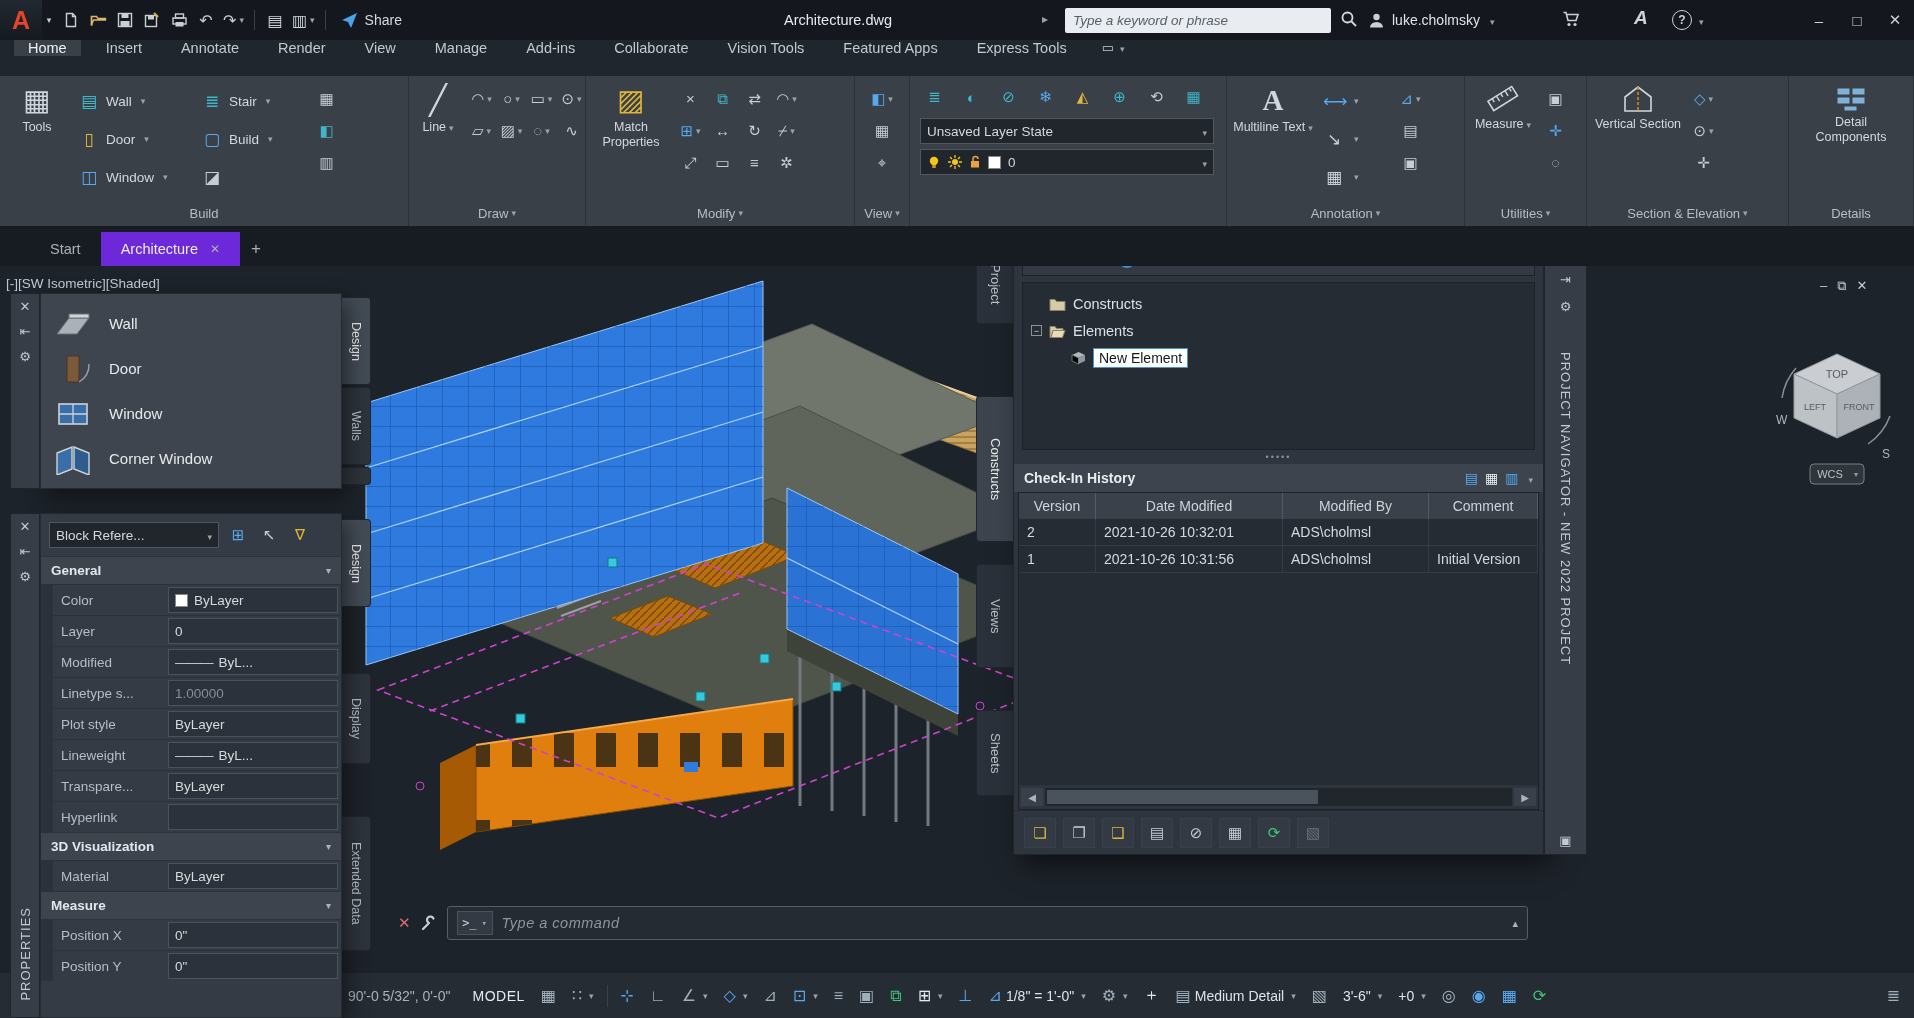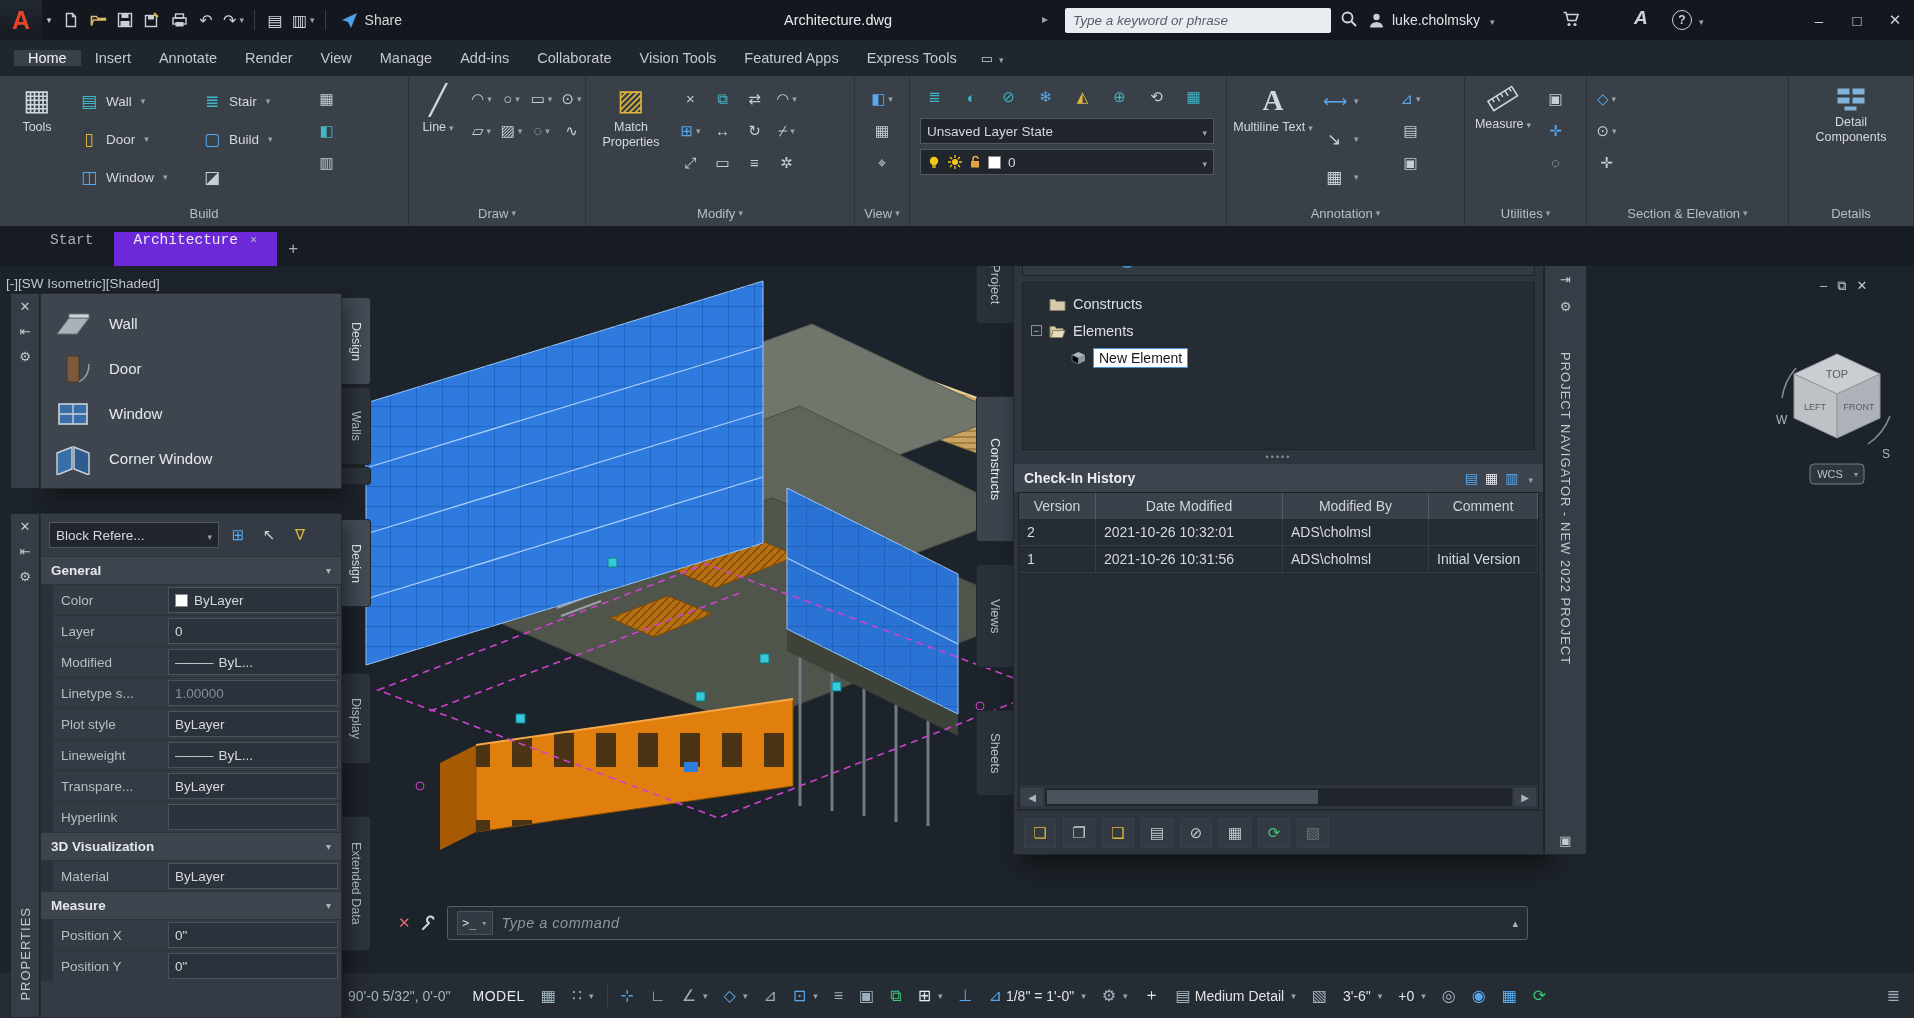--- a/index.html
+++ b/index.html
@@ -22,21 +22,21 @@
 .tb-search input::placeholder{color:#555e67;font-style:italic;}
 .tb-mag{position:absolute;left:1340px;top:10px;}
 .tb-user{position:absolute;left:1368px;top:0;height:40px;display:flex;align-items:center;gap:7px;font-size:14px;color:#dfe3e7;}
 .tb-cart{position:absolute;left:1562px;top:10px;}
 .tb-alogo{position:absolute;left:1634px;top:7px;font-size:19px;font-weight:bold;font-style:italic;color:#cdd3d9;}
 .tb-help{position:absolute;left:1672px;top:0;height:40px;display:flex;align-items:center;gap:4px;}
 .helpq{width:20px;height:20px;border:1.7px solid #cdd3d9;border-radius:50%;display:flex;align-items:center;justify-content:center;font-size:12px;color:#cdd3d9;font-weight:bold;}
 .winbtns{position:absolute;right:0;top:0;height:40px;display:flex;}
 .winbtn{width:38px;height:40px;display:flex;align-items:center;justify-content:center;color:#cdd3d9;font-size:15px;}
 
-.ribbontabs{position:absolute;top:40px;left:0;right:0;height:36px;background:#20262d;display:flex;align-items:center;padding-left:14px;z-index:59;}
+.ribbontabs{position:absolute;top:40px;left:0;right:0;height:36px;background:#20262d;display:flex;align-items:flex-start;padding-left:14px;z-index:59;gap:11px;}
 .rtab{display:flex;align-items:center;padding:0 14px;font-size:14.5px;color:#c3c9cf;}
 .rtab.active{background:#3a4047;color:#eef1f4;}
 .ribopts{display:flex;align-items:center;gap:3px;margin-left:10px;color:#c3c9cf;font-size:13px;}
 
 .ribbon{position:absolute;top:76px;left:0;right:0;height:150px;background:#3a4047;display:flex;z-index:58;}
 .panel{height:100%;display:flex;flex-direction:column;border-right:1px solid #2b3138;flex-shrink:0;}
 .pbody{flex:1;display:flex;align-items:stretch;padding:3px 5px 0 5px;gap:5px;overflow:hidden;}
 .plabel{height:26px;display:flex;align-items:center;justify-content:center;font-size:13px;color:#b7bdc4;}
 .bigbtn{display:flex;flex-direction:column;align-items:center;justify-content:flex-start;padding-top:5px;gap:3px;color:#d3d8dd;flex-shrink:0;}
 .bglyph{font-size:29px;line-height:33px;color:#cfd6dd;}
@@ -47,21 +47,21 @@
 .minis{display:grid;gap:2px;align-content:start;padding-top:5px;}
 .mini{width:29px;height:29px;display:flex;align-items:center;justify-content:center;color:#c6cdd4;font-size:15px;}
 .mcol{display:flex;flex-direction:column;gap:3px;padding-top:5px;}
 .combo{height:26px;background:#21262d;border:1px solid #50575f;display:flex;align-items:center;padding:0 6px;font-size:13.5px;color:#d3d8dd;white-space:nowrap;}
 .combo .grow,.grow{flex:1;}
 .teal{color:#3fb6c9;}
 .yellow{color:#e0b63a;}
 .blue{color:#56a8ef;}
 
 .filetabs{position:absolute;top:226px;left:0;right:0;height:40px;background:#171c22;display:flex;align-items:flex-end;padding-left:30px;z-index:57;}
-.ftab{height:34px;display:flex;align-items:flex-start;gap:12px;padding:0 20px;font-size:14.5px;color:#a7b0b8;font-family:Liberation Mono, monospace;}
+.ftab{height:34px;display:flex;align-items:center;gap:12px;padding:0 20px;font-size:14.5px;color:#a7b0b8;}
 .ftab.active{background:#6d28d9;color:#e9edf0;}
 .fx{font-size:12px;color:#aab3bb;}
 .fplus{width:32px;height:34px;display:flex;align-items:center;justify-content:center;color:#a7b0b8;font-size:17px;}
 
 .canvas{position:absolute;top:266px;left:0;width:1914px;height:752px;background:#1d232a;z-index:1;}
 .model{position:absolute;inset:0;}
 .vplabel{position:absolute;left:6px;top:10px;font-size:13.5px;color:#c3c9cf;z-index:5;}
 .wincontrols{position:absolute;left:1820px;top:12px;display:flex;gap:10px;z-index:6;}
 .wc{color:#c3c9cf;font-size:13px;}
 .viewcube{position:absolute;left:1772px;top:70px;z-index:6;opacity:.95;}
@@ -519,20 +519,27 @@
             </span>
         </div>
       </div>
       <div class="plabel dd">
           <span>Utilities</span>
         </div>
     </div>
 
     <div class="panel" style="width:202px;">
       <div class="pbody">
+        <div class="bigbtn" style="width:92px;">
+          <svg width="34" height="30" viewBox="0 0 34 30">
+              <path d="M4 13 L17 3 L30 13 V27 H4 Z" fill="none" stroke="#cfd6dd" stroke-width="1.6"></path>
+              <path d="M17 3 V27" stroke="#e07f0e" stroke-width="1.6" stroke-dasharray="3 2"></path>
+            </svg>
+          <span class="blbl">Vertical Section</span>
+        </div>
         <div class="mcol">
           <span class="mini dd">
               <span class="blue">◇</span>
             </span>
           <span class="mini dd">
               <span>⊙</span>
             </span>
           <span class="mini">
               <span>✛</span>
             </span>

